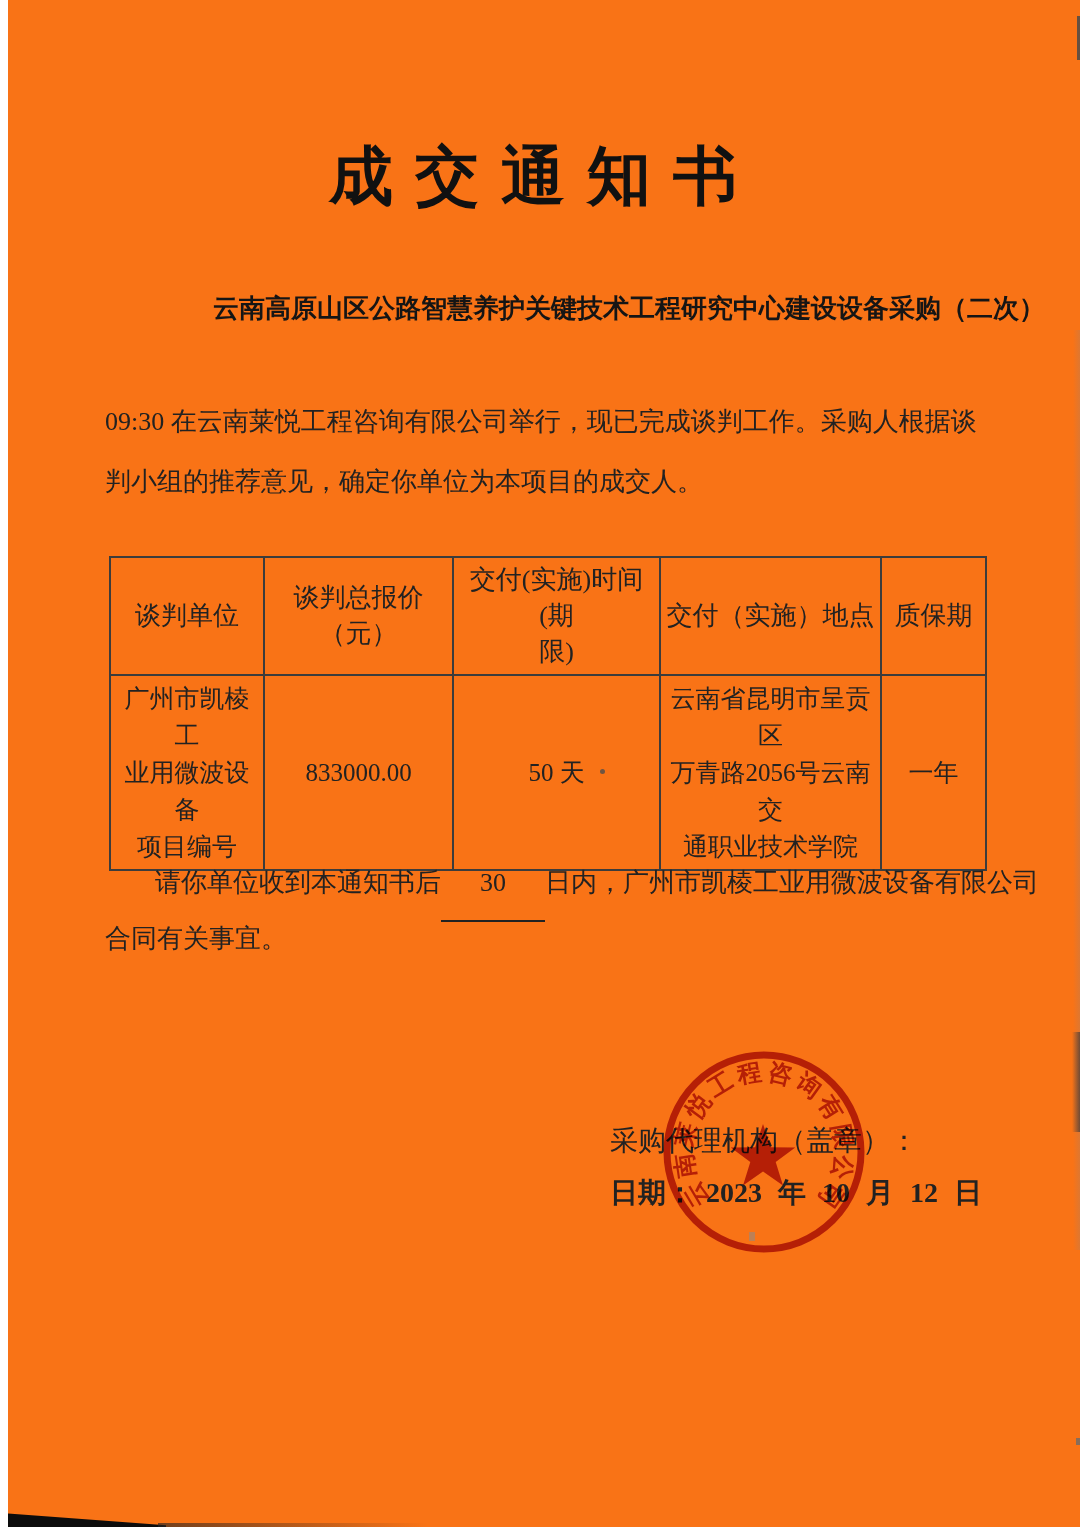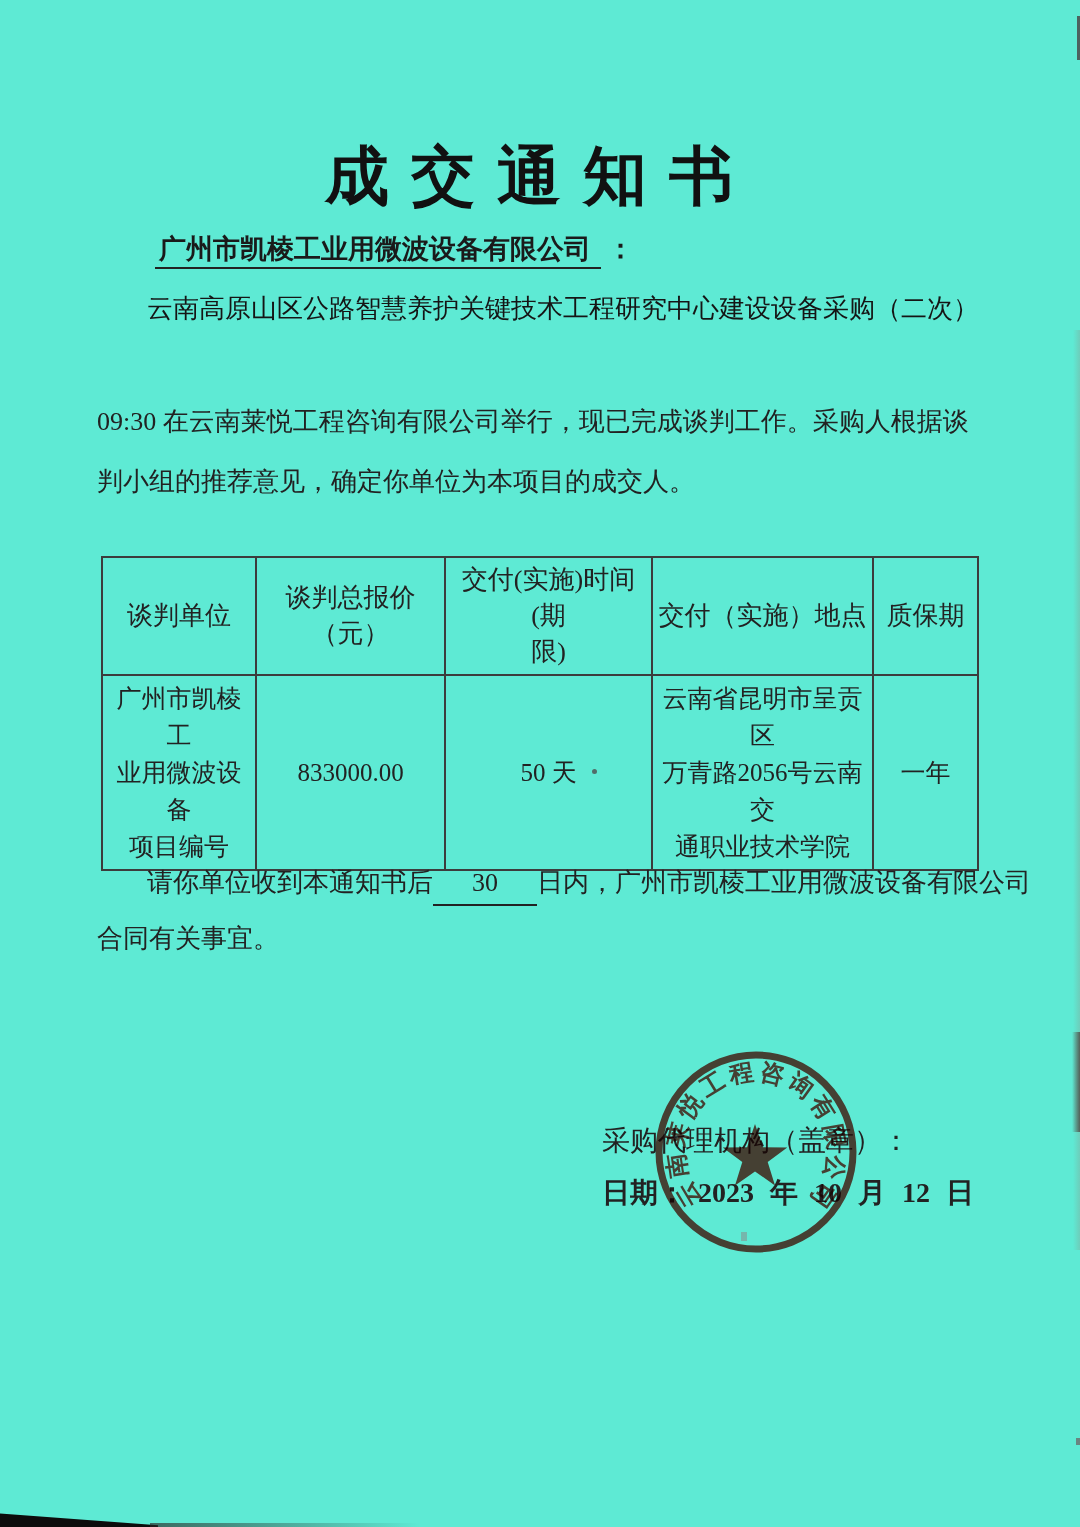--- a/index.html
+++ b/index.html
@@ -4,21 +4,21 @@
 <style>
   html,body{margin:0;padding:0;}
   body{
     width:1080px;height:1527px;
     background:#ffffff;
     font-family:"Liberation Serif","DejaVu Serif",serif;
     color:#1a1a1a;
     position:relative;
     overflow:hidden;
   }
-  .page{position:absolute;inset:0;background:#5eead4;}
+  .page{position:absolute;inset:0;background:#f97316;margin-left:8px;}
 
   .doc-title{
     position:absolute;left:0;top:133px;width:100%;
     text-align:center;
     font-size:64px;font-weight:bold;
     letter-spacing:22px;
     color:#111;
   }
   .addressee{
     position:absolute;left:155px;top:231px;
@@ -27,21 +27,21 @@
   .addressee .uname{
     border-bottom:2px solid #222;
     padding:0 10px 3px 4px;
   }
   .addressee .colon{margin-left:6px;}
 
   .bodyline{
     position:absolute;left:97px;width:890px;height:36px;
     font-size:26px;line-height:34px;white-space:nowrap;color:#222;
   }
-  .b{font-weight:normal;color:#151515;}
+  .b{font-weight:bold;color:#151515;text-align:right;}
   .indent{padding-left:50px;}
 
   
   .award-table{
     position:absolute;left:101px;top:556px;
     border-collapse:collapse;table-layout:fixed;
     width:876px;
     font-size:26px;color:#222;
   }
   .award-table td{
@@ -54,21 +54,21 @@
   .award-table .drow td{height:155px;font-size:25px;line-height:37px;}
   .cell-line{display:block;}
 
   .notice-line{
     position:absolute;left:97px;width:900px;
     font-size:26px;line-height:34px;white-space:nowrap;color:#222;
   }
   .days-underline{
     display:inline-block;min-width:92px;text-align:center;
     border-bottom:2px solid #222;
-    padding:0 6px 4px 6px;
+    padding:0 6px 20px 6px;
   }
 
   .sig-line{
     position:absolute;left:602px;
     font-size:28px;white-space:nowrap;color:#222;
   }
   .date-value{margin-left:12px;word-spacing:9px;}
 
   
   .stamp{
@@ -109,21 +109,20 @@
     left:741px;top:1232px;width:6px;height:9px;background:#8a8a8a;opacity:.55;
   }
 </style>
 </head>
 <body>
 
 <div class="page">
 
   <div class="doc-title">成交通知书</div>
 
-  <div class="addressee"><span class="uname">广州市凯棱工业用微波设备有限公司</span><span class="colon">：</span></div>
 
   <div class="bodyline b indent" style="top:292px;">云南高原山区公路智慧养护关键技术工程研究中心建设设备采购（二次）</div>
   <div class="bodyline" style="top:405px;">09:30 在云南莱悦工程咨询有限公司举行，现已完成谈判工作。采购人根据谈</div>
   <div class="bodyline" style="top:465px;">判小组的推荐意见，确定你单位为本项目的成交人。</div>
 
   <table class="award-table">
     <colgroup>
       <col style="width:154px">
         <col style="width:189px">
         <col style="width:207px">

